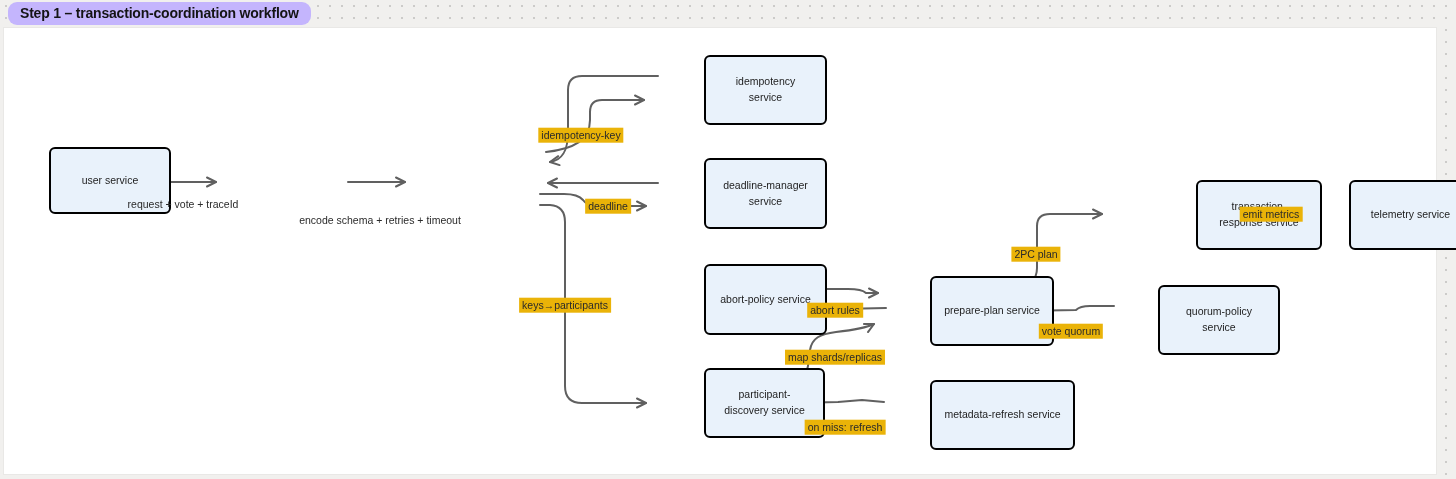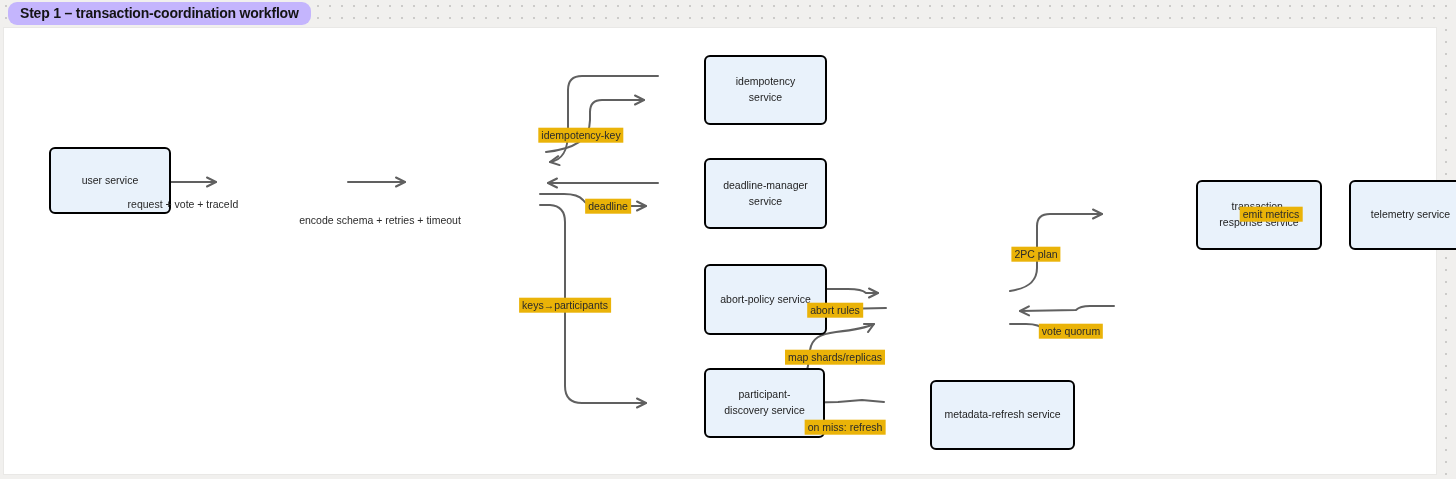--- a/index.html
+++ b/index.html
@@ -75,25 +75,31 @@
     </div>
     <div class="node" style="left: 660px; top: 158px; width: 123px; height: 71px; text-align: center;">
       <span class="node-label">deadline-manager service</span>
     </div>
     <div class="node" style="left: 660px; top: 264px; width: 123px; height: 71px;">
       <span class="node-label">abort-policy service</span>
     </div>
     <div class="node" style="left: 660px; top: 368px; width: 121px; height: 70px;">
       <span class="node-label">participant-discovery service</span>
     </div>
+    <div class="node" style="left: 886px; top: 276px; width: 124px; height: 70px;">
+      <span class="node-label">prepare-plan service</span>
+    </div>
     <div class="node" style="left: 886px; top: 380px; width: 145px; height: 70px;">
       <span class="node-label">metadata-refresh service</span>
     </div>
     <div class="node" style="left: 1152px; top: 180px; width: 126px; height: 70px;">
       <span class="node-label">transaction-response service</span>
+    </div>
+    <div class="node" style="left: 1114px; top: 285px; width: 122px; height: 70px;">
+      <span class="node-label">quorum-policy service</span>
     </div>
     <div class="node" style="left: 1305px; top: 180px; width: 123px; height: 70px;">
       <span class="node-label">telemetry service</span>
     </div>
     <span class="edge-label" style="left: 183px; top: 204px;">request + vote + traceId</span>
     <span class="edge-label" style="left: 380px; top: 204px; margin-top: 16px;">encode schema + retries + timeout</span>
     <span class="edge-label bg" style="left: 581px; top: 135px;">idempotency-key</span>
     <span class="edge-label bg" style="left: 608px; top: 206px;">deadline</span>
     <span class="edge-label bg" style="left: 565px; top: 305px;">keys→participants</span>
     <span class="edge-label bg" style="left: 835px; top: 310px;">abort rules</span>

